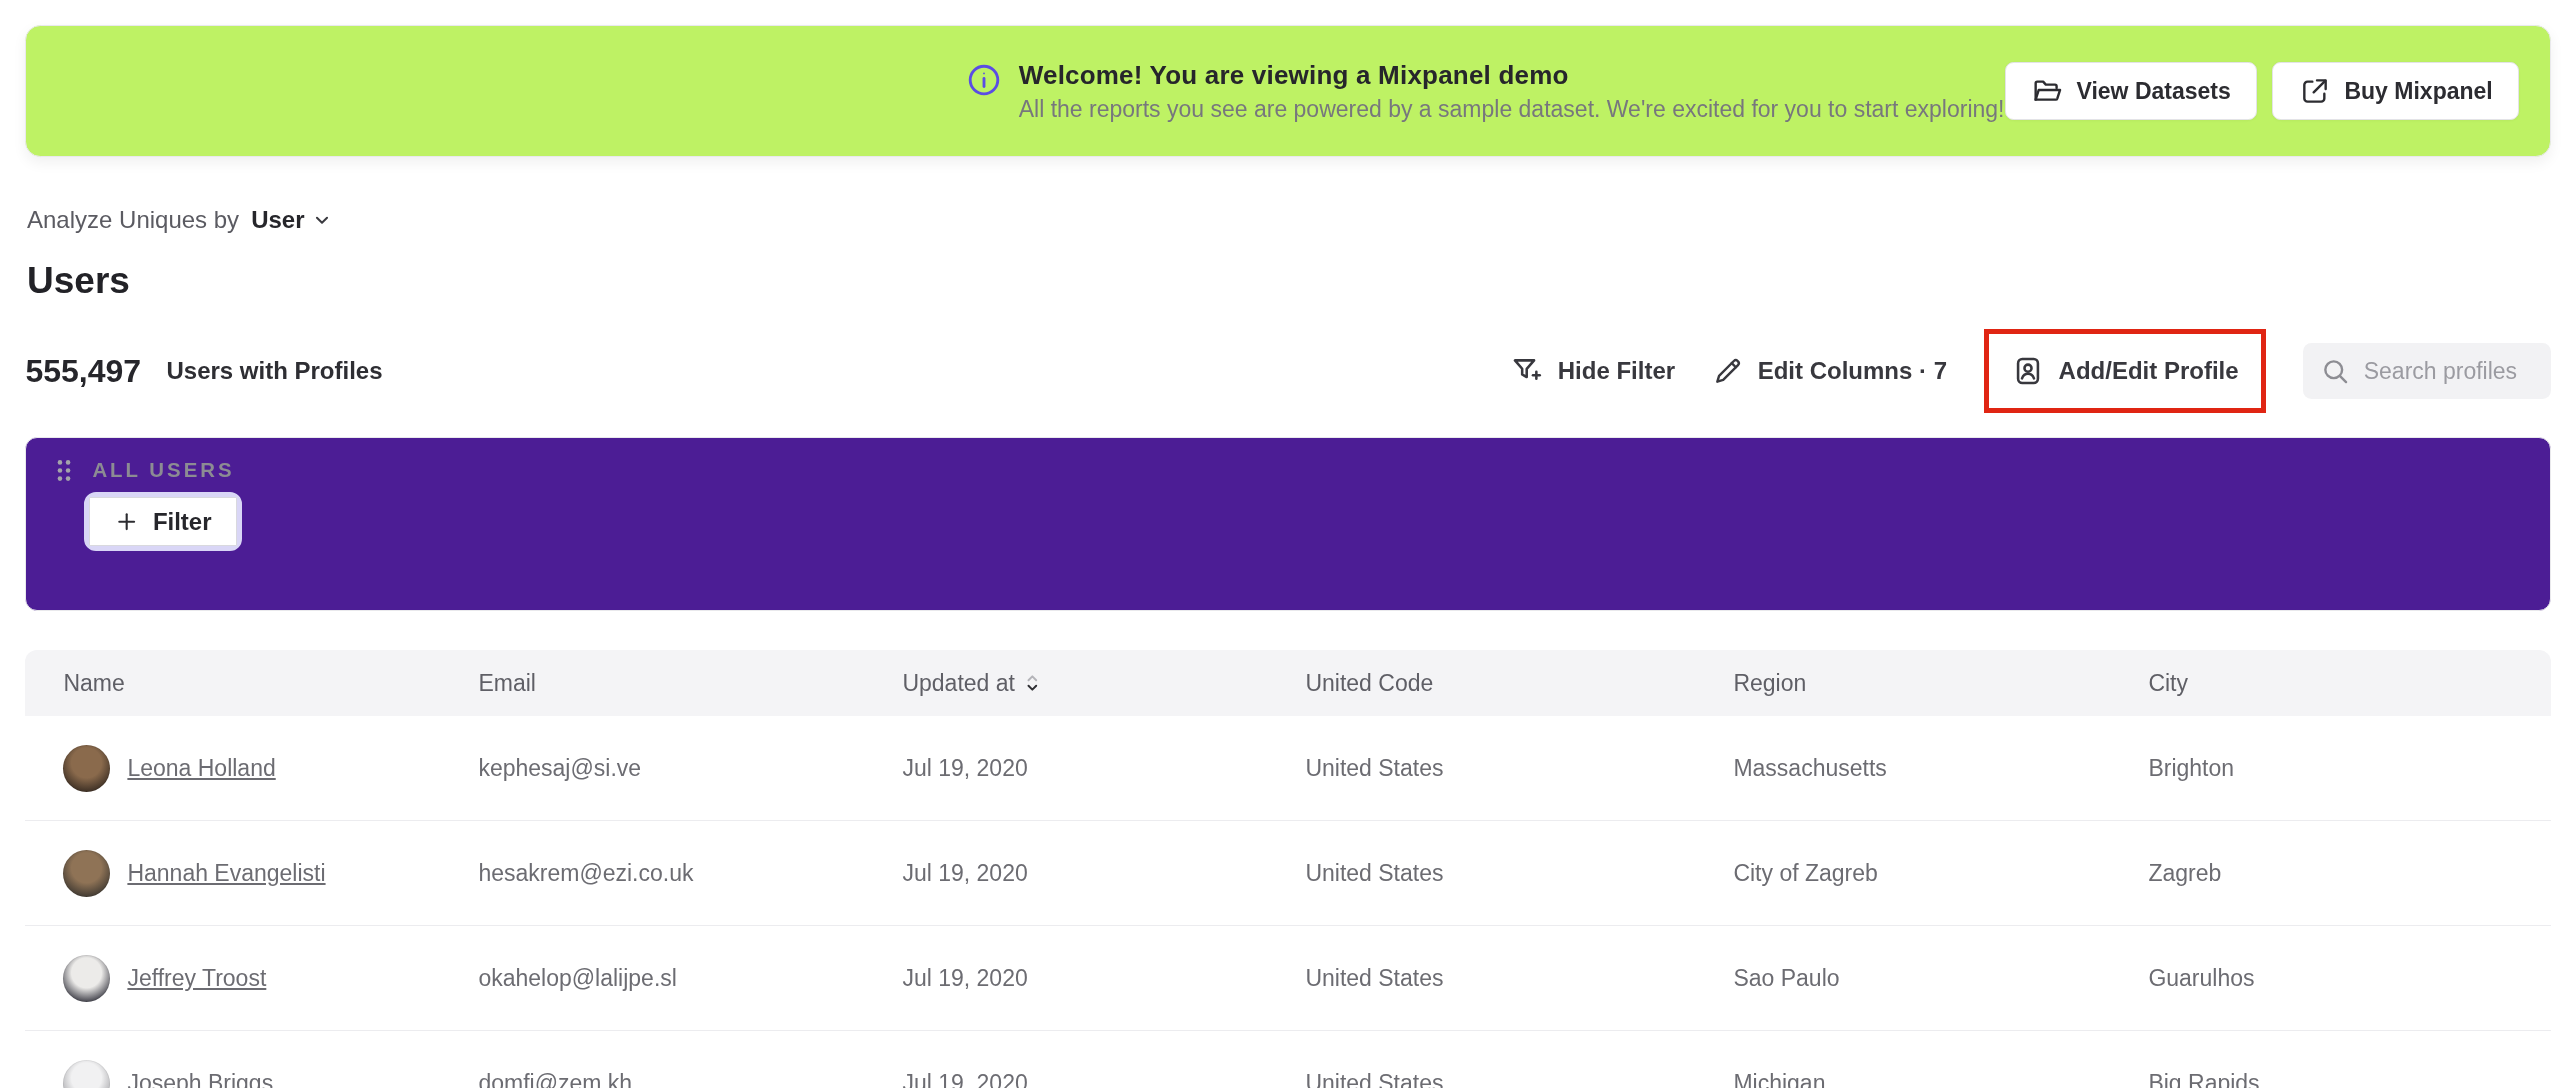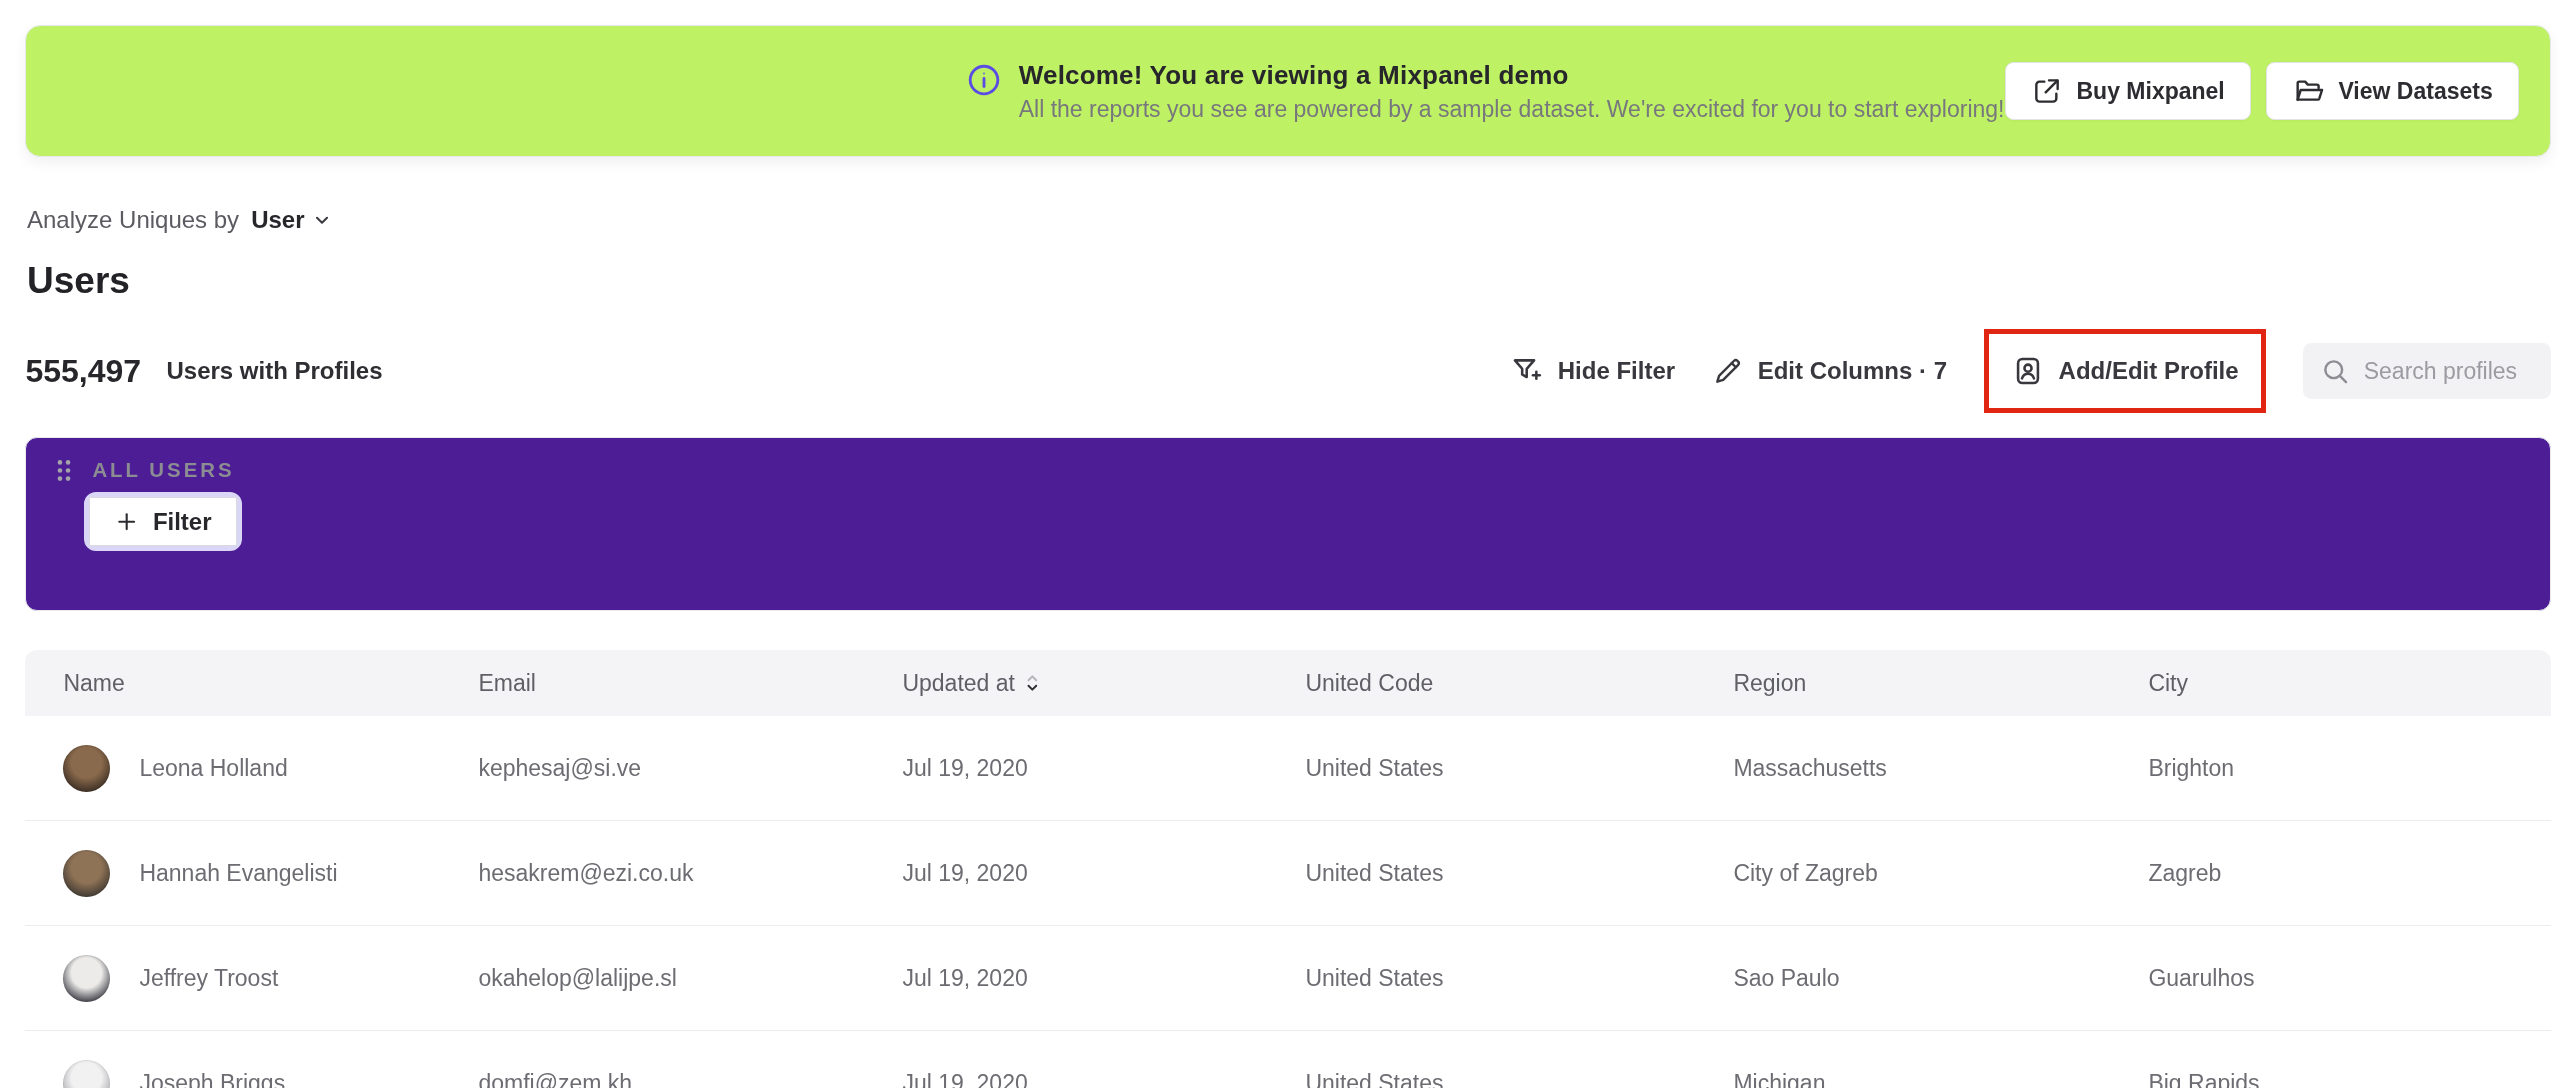--- a/index.html
+++ b/index.html
@@ -54,21 +54,21 @@
     font-size:24px; font-weight:600; color:#26262b; cursor:pointer; }
 
   
   .table-wrap { margin:39px 25.4px 0; }
   .t-grid { display:grid; grid-template-columns:415px 424px 403px 428px 415px 1fr;
     padding-left:38px; align-items:center; }
   .t-header { height:66px; background:#f4f4f6; border-radius:12px 12px 0 0;
     font-size:23px; color:#5f5f66; font-weight:500; }
   .th-cell { display:flex; align-items:center; gap:8.5px; }
   .t-row { height:105px; border-bottom:0.8px solid #ececef; font-size:23px; color:#6c6c72; }
-  .name-cell { display:flex; align-items:center; gap:29px; color:#6c6c72; }
+  .name-cell { display:flex; align-items:center; gap:17px; color:#6c6c72;text-decoration:underline; }
   .avatar { width:47px; height:47px; border-radius:50%; flex:0 0 auto;
     box-shadow:inset 0 0 0 0.8px rgba(0,0,0,.06); }
   svg { display:block; }
 </style>
 </head>
 <body>
 
 <div class="banner-card">
   <div class="banner-left">
     <span class="info-icon">
@@ -80,35 +80,35 @@
     </span>
     <div>
       <div class="banner-title">Welcome! You are viewing a Mixpanel demo</div>
       <div class="banner-sub">All the reports you see are powered by a sample dataset. We're excited for you to start exploring!</div>
     </div>
   </div>
   <div class="banner-actions">
     <button class="btn-outline">
       <span>
         <svg width="32" height="32" viewBox="0 0 24 24" fill="none" stroke="#2c2c31" stroke-width="1.8" stroke-linejoin="round" stroke-linecap="round">
+          <path d="M3.5 18.5V6.2a1.2 1.2 0 0 1 1.2-1.2h4.4l2 2.2h6.9a1.2 1.2 0 0 1 1.2 1.2v1.4"></path>
+          <path d="M3.5 18.5l2.3-7.3h16l-2.1 6.5a1.2 1.2 0 0 1-1.1.8H3.5z"></path>
+        </svg>
+      </span>
+      <span>View Datasets</span>
+    </button>
+    <button class="btn-outline">
+      <span>
+        <svg width="32" height="32" viewBox="0 0 24 24" fill="none" stroke="#2c2c31" stroke-width="1.8" stroke-linejoin="round" stroke-linecap="round">
           <path d="M10 5H6.4A2.4 2.4 0 0 0 4 7.4v10.2A2.4 2.4 0 0 0 6.4 20h10.2a2.4 2.4 0 0 0 2.4-2.4V14"></path>
           <path d="M13.5 4H20v6.5"></path>
           <line x1="19.6" y1="4.4" x2="11" y2="13"></line>
         </svg>
       </span>
       <span>Buy Mixpanel</span>
-    </button>
-    <button class="btn-outline">
-      <span>
-        <svg width="32" height="32" viewBox="0 0 24 24" fill="none" stroke="#2c2c31" stroke-width="1.8" stroke-linejoin="round" stroke-linecap="round">
-          <path d="M3.5 18.5V6.2a1.2 1.2 0 0 1 1.2-1.2h4.4l2 2.2h6.9a1.2 1.2 0 0 1 1.2 1.2v1.4"></path>
-          <path d="M3.5 18.5l2.3-7.3h16l-2.1 6.5a1.2 1.2 0 0 1-1.1.8H3.5z"></path>
-        </svg>
-      </span>
-      <span>View Datasets</span>
     </button>
   </div>
 </div>
 
 <div class="analyze-row">
   <span class="analyze-prefix">Analyze Uniques by</span>
   <span class="analyze-selected">
     <span>User</span>
     <span>
       <svg width="22" height="22" viewBox="0 0 24 24" fill="none" stroke="#3a3a40" stroke-width="2.2" stroke-linecap="round" stroke-linejoin="round">

